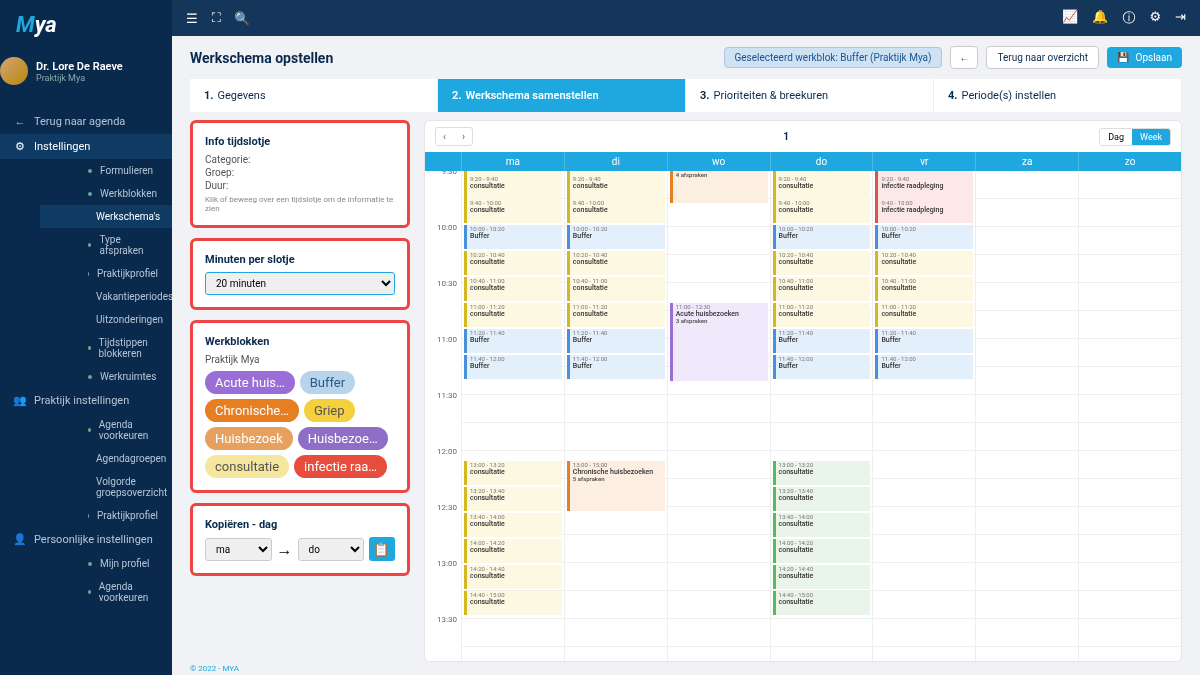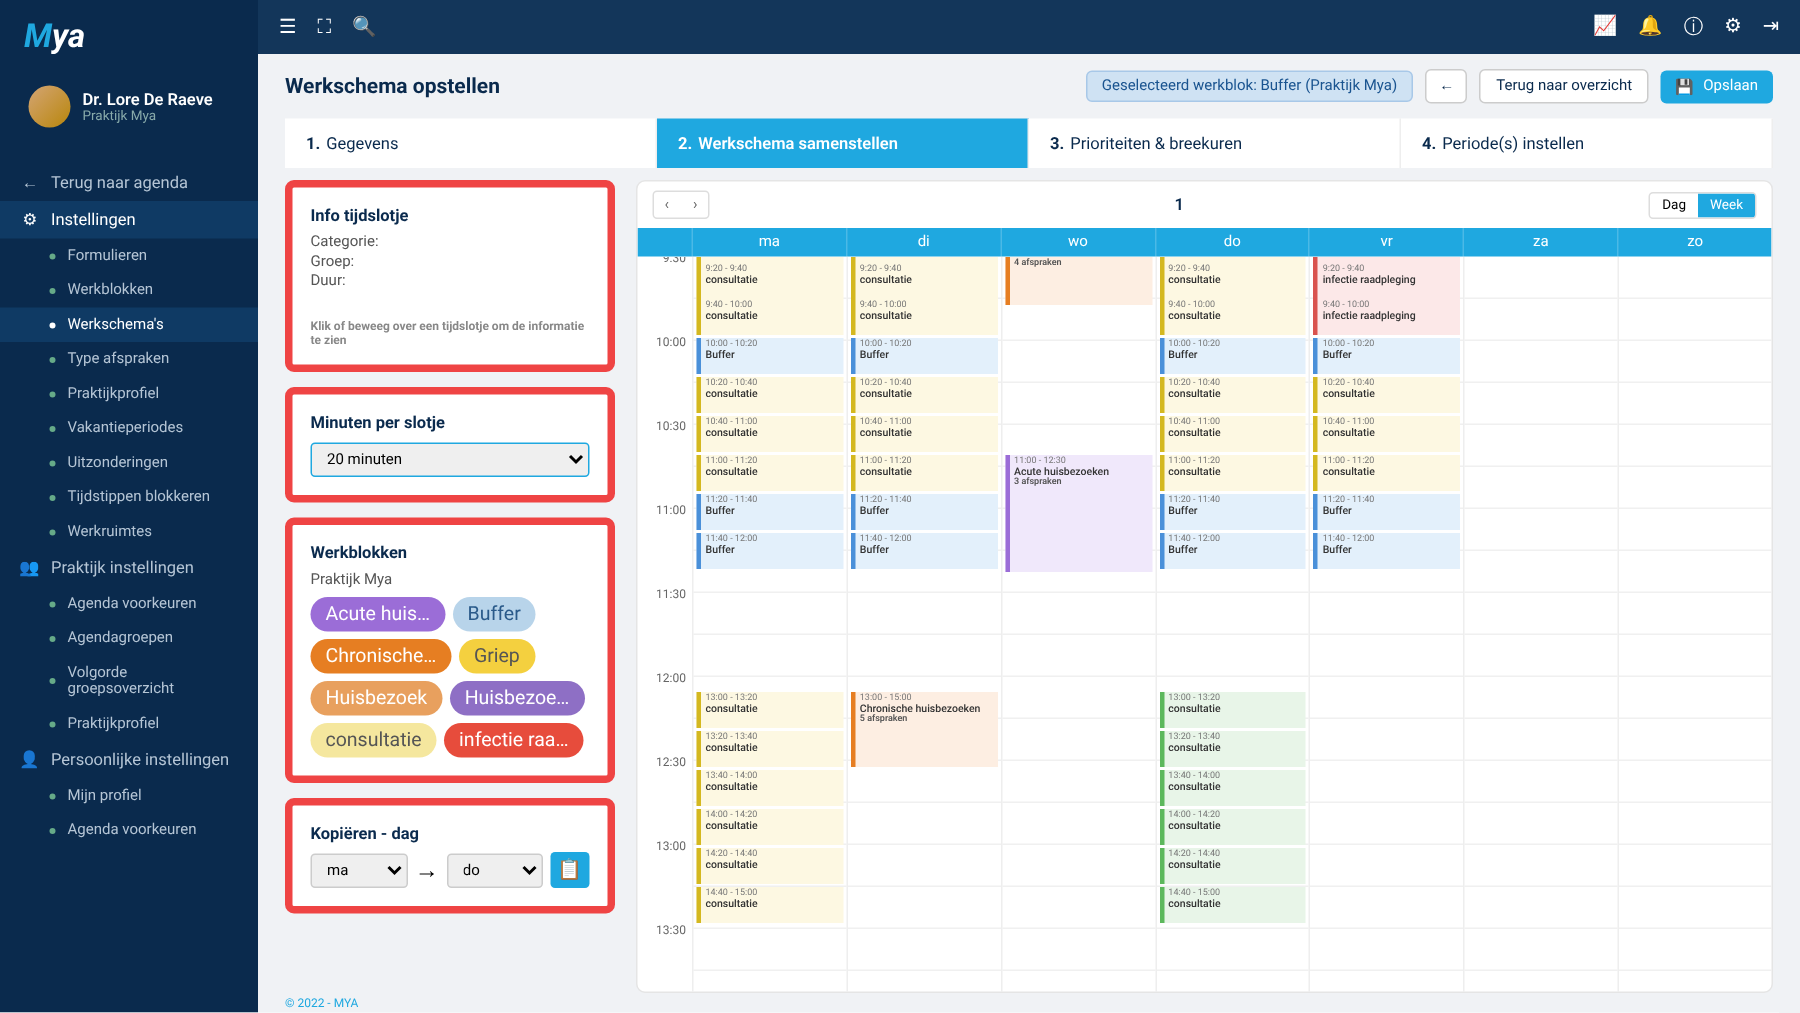--- a/index.html
+++ b/index.html
@@ -1,29 +1,29 @@
 <!DOCTYPE html>
 <html><head>
 <meta charset="utf-8">
 <style>
 * { box-sizing: border-box; margin: 0; padding: 0; font-family: -apple-system, BlinkMacSystemFont, 'Segoe UI', Roboto, sans-serif; }
 body { background: #f0f2f5; overflow: hidden; }
 .app { display: flex; height: 675px; width: 1200px; }
 .sidebar { width: 172px; background: #0a2a4d; color: #fff; display: flex; flex-direction: column; font-size: 11px; flex-shrink: 0; }
 .logo { padding: 12px 16px; font-size: 22px; font-weight: 700; font-style: italic; }
 .logo .m { color: #1fa8e0; }
-.profile { display: flex; align-items: center; padding: 8px 19px; gap: 8px; }
+.profile { display: flex; align-items: center; padding: 8px 0; gap: 8px; }
 .avatar { width: 28px; height: 28px; border-radius: 50%; background: linear-gradient(135deg,#d4a574,#b8860b); }
 .profile-info { display: flex; flex-direction: column; }
 .profile-name { font-size: 11px; font-weight: 600; }
 .profile-sub { font-size: 9px; color: #8aa; }
 .nav { flex: 1; overflow-y: auto; padding-top: 16px; }
 .nav-item { display: flex; align-items: center; padding: 6px 14px; cursor: pointer; color: #b5c5d5; gap: 8px; }
 .nav-item.active { background: #0f3a64; color: #fff; }
-.nav-item.sub { padding-left: 33px; font-size: 10px; }
+.nav-item.sub { padding-left: 48px; font-size: 10px; margin-left: 40px; }
 .nav-item.sub.active-white { background: #0f3a64; color: #fff; }
 .nav-item .dot { width: 4px; height: 4px; border-radius: 50%; background: #6a8; }
 .nav-item .dot.white { background: #fff; }
 .nav-icon { width: 12px; height: 12px; display: inline-flex; align-items: center; justify-content: center; }
 .main { flex: 1; display: flex; flex-direction: column; background: #f0f2f5; overflow: hidden; }
 .topbar { height: 36px; background: #13365a; display: flex; align-items: center; padding: 0 14px; gap: 14px; color: #fff; }
 .topbar-right { margin-left: auto; display: flex; gap: 14px; }
 .topbar .icon { cursor: pointer; font-size: 13px; }
 .header { display: flex; align-items: center; padding: 10px 18px; background: #f0f2f5; gap: 8px; }
 .header-title { font-size: 14px; font-weight: 700; color: #0a2a4d; }
@@ -31,24 +31,24 @@
 .chip { background: #cfe2f3; color: #1a5490; padding: 4px 10px; border-radius: 4px; font-size: 10px; border:1px solid #a8c8e8;}
 .btn { padding: 5px 10px; border-radius: 4px; font-size: 10px; cursor: pointer; border: 1px solid #ccc; background: #fff; color: #0a2a4d; display: flex; align-items: center; gap: 6px; }
 .btn.primary { background: #1fa8e0; color: #fff; border: none; }
 .btn.icon-btn { padding: 5px 8px; }
 .steps { display: flex; gap: 0; margin: 0 18px; }
 .step { flex: 1; background: #fff; padding: 10px 14px; font-size: 11px; color: #0a2a4d; border-right: 1px solid #eee; display: flex; align-items: center; gap: 4px; }
 .step.active { background: #1fa8e0; color: #fff; font-weight: 600; }
 .step-num { font-weight: 700; }
 .content { flex: 1; display: flex; gap: 14px; padding: 8px 18px 0; overflow: hidden; }
 .left-panel { width: 220px; display: flex; flex-direction: column; gap: 10px; overflow-y: auto; }
-.card { background: #fff; border-radius: 6px; padding: 12px; border: 5px solid #ef4444; }
+.card { background: #fff; border-radius: 6px; padding: 12px; border: 3px solid #ef4444; }
 .card-title { font-size: 11px; font-weight: 700; color: #0a2a4d; margin-bottom: 6px; }
 .card-row { font-size: 10px; color: #555; margin-bottom: 2px; }
-.card-hint { font-size: 8px; color: #888; margin-top: 20px; font-weight: bold; }
+.card-hint { font-size: 8px; color: #888; margin-top: 4px; }
 .select { width: 100%; padding: 4px 6px; font-size: 10px; border: 1px solid #ccc; border-radius: 3px; }
 .select.blue-border { border: 1px solid #1fa8e0; }
 .tags { display: flex; flex-wrap: wrap; gap: 5px; margin-top: 6px; }
 .tag { padding: 4px 10px; border-radius: 12px; font-size: 13px; cursor: pointer; color: #fff; }
 .tag.purple { background: #9b6dd7; }
 .tag.blue { background: #b8d4ea; color: #2a5a8a; }
 .tag.orange { background: #e67e22; }
 .tag.yellow { background: #f4d03f; color: #555; }
 .tag.orange2 { background: #e8a05e; color: #fff; }
 .tag.purple2 { background: #8e6fc5; }

